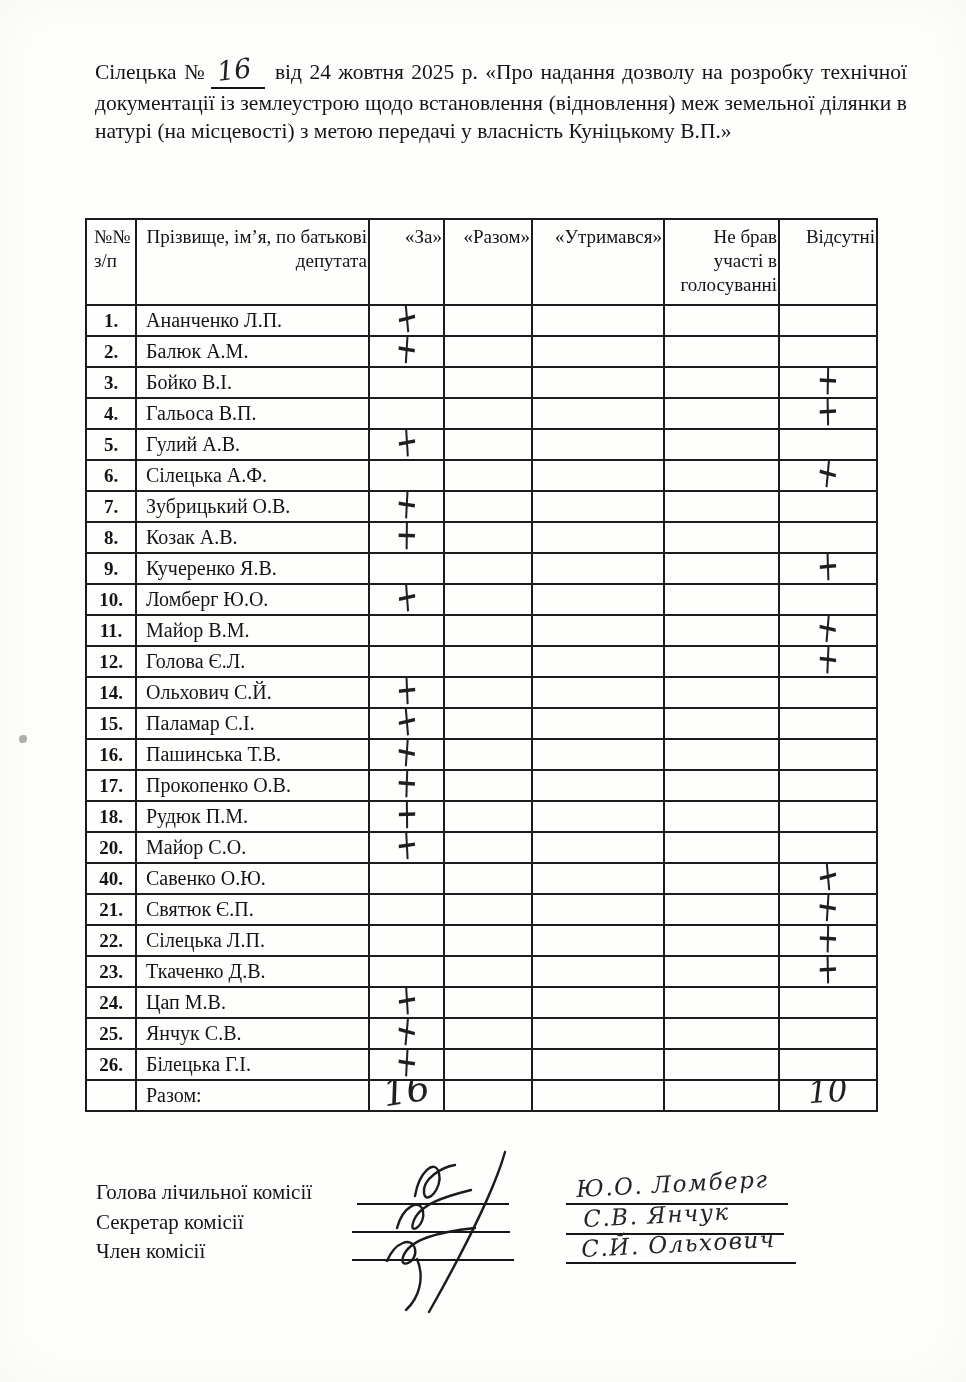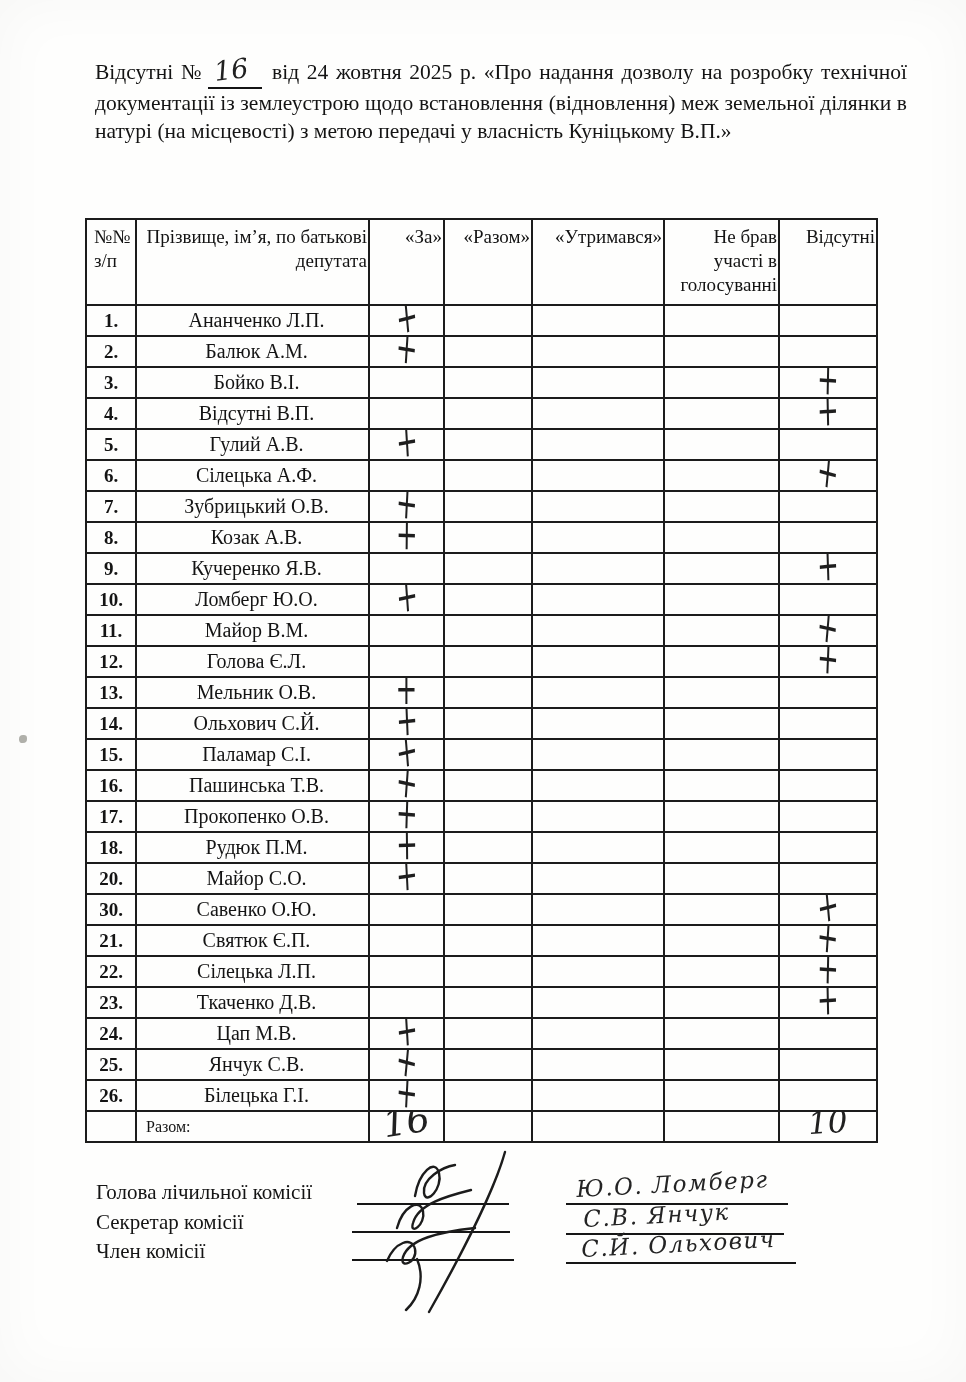--- a/index.html
+++ b/index.html
@@ -31,29 +31,29 @@
   }
   .vote-table th, .vote-table td { border:2px solid #1c1c1c; overflow:hidden; }
   .vote-table thead tr { height:86px;border-radius:23px; }
   .vote-table th {
     font-weight:normal; font-size:19px; vertical-align:top;
     padding-top:5px; text-align:right; line-height:24px;
   }
   .vote-table th.col-num { text-align:left; padding-left:7px; }
   .vote-table tbody tr { height:31px; }
   td.cell-num { text-align:center; font-weight:bold; font-size:19px; }
-  td.cell-name { font-size:20px; padding-left:9px;text-align:center; }
+  td.cell-name { font-size:20px; padding-left:9px; }
   td.vote-cell { text-align:center; vertical-align:middle; }
   .mark {
     display:inline-block; font-size:26px; line-height:0;
     font-family:"DejaVu Serif", serif; color:#1e1e1e;
     transform:scaleY(1.7) rotate(var(--r,8deg));
   }
   tr.total-row { height:34px; }
-  td.cell-total-label { font-size:16px; padding-left:9px; }
+  td.cell-total-label { font-size:20px; padding-left:9px; }
   .hand-total {
     font-family:"DejaVu Serif", serif; font-style:italic;
     display:inline-block; color:#202020; line-height:0.4;
   }
   .total-za { font-size:37px; transform:rotate(-9deg); }
   .total-vidsutni { font-size:31px; transform:rotate(-4deg); }
   
   .sig-role { position:absolute; left:96px; font-size:21px; white-space:nowrap; }
   .sig-line { position:absolute; height:2px; background:#161616; }
   .sig-name {
@@ -66,21 +66,21 @@
   .speck {
     position:absolute; left:19px; top:735px; width:8px; height:8px;
     background:#96968f; border-radius:50% 40% 50% 45%; opacity:.75;
   }
 </style>
 </head>
 <body>
 
 <div class="page">
 
-  <p class="doc-title"><span>Відсутні №</span><span class="hand-number-wrap"><span class="hand-number">16</span></span><span>від  24 жовтня 2025 р. «Про надання дозволу на розробку технічної документації із землеустрою щодо встановлення (відновлення) меж земельної ділянки в натурі (на місцевості) з метою передачі у власність Куніцькому В.П.»</span></p>
+  <p class="doc-title"><span>Сілецька №</span><span class="hand-number-wrap"><span class="hand-number">16</span></span><span>від  24 жовтня 2025 р. «Про надання дозволу на розробку технічної документації із землеустрою щодо встановлення (відновлення) меж земельної ділянки в натурі (на місцевості) з метою передачі у власність Куніцькому В.П.»</span></p>
 
   <table class="vote-table">
     <colgroup>
       <col style="width:50px">
         <col style="width:233px">
         <col style="width:75px">
       <col style="width:88px">
         <col style="width:132px">
         <col style="width:115px">
       <col style="width:98px">
@@ -119,21 +119,21 @@
           <td class="cell-num">3.</td>
           <td class="cell-name">Бойко В.І.</td>
           <td class="vote-cell col-za"></td>
           <td class="vote-cell col-proty"></td>
           <td class="vote-cell col-utrymavsia"></td>
           <td class="vote-cell col-ne_brav"></td>
           <td class="vote-cell col-vidsutni"><span class="mark" style="--r: 2deg;">+</span></td>
         </tr>
         <tr>
           <td class="cell-num">4.</td>
-          <td class="cell-name">Відсутні В.П.</td>
+          <td class="cell-name">Гальоса В.П.</td>
           <td class="vote-cell col-za"></td>
           <td class="vote-cell col-proty"></td>
           <td class="vote-cell col-utrymavsia"></td>
           <td class="vote-cell col-ne_brav"></td>
           <td class="vote-cell col-vidsutni"><span class="mark" style="--r: -2deg;">+</span></td>
         </tr>
         <tr>
           <td class="cell-num">5.</td>
           <td class="cell-name">Гулий А.В.</td>
           <td class="vote-cell col-za"><span class="mark" style="--r: -6deg;">+</span></td>
@@ -199,29 +199,20 @@
         <tr>
           <td class="cell-num">12.</td>
           <td class="cell-name">Голова Є.Л.</td>
           <td class="vote-cell col-za"></td>
           <td class="vote-cell col-proty"></td>
           <td class="vote-cell col-utrymavsia"></td>
           <td class="vote-cell col-ne_brav"></td>
           <td class="vote-cell col-vidsutni"><span class="mark" style="--r: 4deg;">+</span></td>
         </tr>
         <tr>
-          <td class="cell-num">13.</td>
-          <td class="cell-name">Мельник О.В.</td>
-          <td class="vote-cell col-za"><span class="mark" style="--r: 0deg;">+</span></td>
-          <td class="vote-cell col-proty"></td>
-          <td class="vote-cell col-utrymavsia"></td>
-          <td class="vote-cell col-ne_brav"></td>
-          <td class="vote-cell col-vidsutni"></td>
-        </tr>
-        <tr>
           <td class="cell-num">14.</td>
           <td class="cell-name">Ольхович С.Й.</td>
           <td class="vote-cell col-za"><span class="mark" style="--r: -4deg;">+</span></td>
           <td class="vote-cell col-proty"></td>
           <td class="vote-cell col-utrymavsia"></td>
           <td class="vote-cell col-ne_brav"></td>
           <td class="vote-cell col-vidsutni"></td>
         </tr>
         <tr>
           <td class="cell-num">15.</td>
@@ -262,21 +253,21 @@
         <tr>
           <td class="cell-num">20.</td>
           <td class="cell-name">Майор С.О.</td>
           <td class="vote-cell col-za"><span class="mark" style="--r: -5deg;">+</span></td>
           <td class="vote-cell col-proty"></td>
           <td class="vote-cell col-utrymavsia"></td>
           <td class="vote-cell col-ne_brav"></td>
           <td class="vote-cell col-vidsutni"></td>
         </tr>
         <tr>
-          <td class="cell-num">30.</td>
+          <td class="cell-num">40.</td>
           <td class="cell-name">Савенко О.Ю.</td>
           <td class="vote-cell col-za"></td>
           <td class="vote-cell col-proty"></td>
           <td class="vote-cell col-utrymavsia"></td>
           <td class="vote-cell col-ne_brav"></td>
           <td class="vote-cell col-vidsutni"><span class="mark" style="--r: -9deg;">+</span></td>
         </tr>
         <tr>
           <td class="cell-num">21.</td>
           <td class="cell-name">Святюк Є.П.</td>

